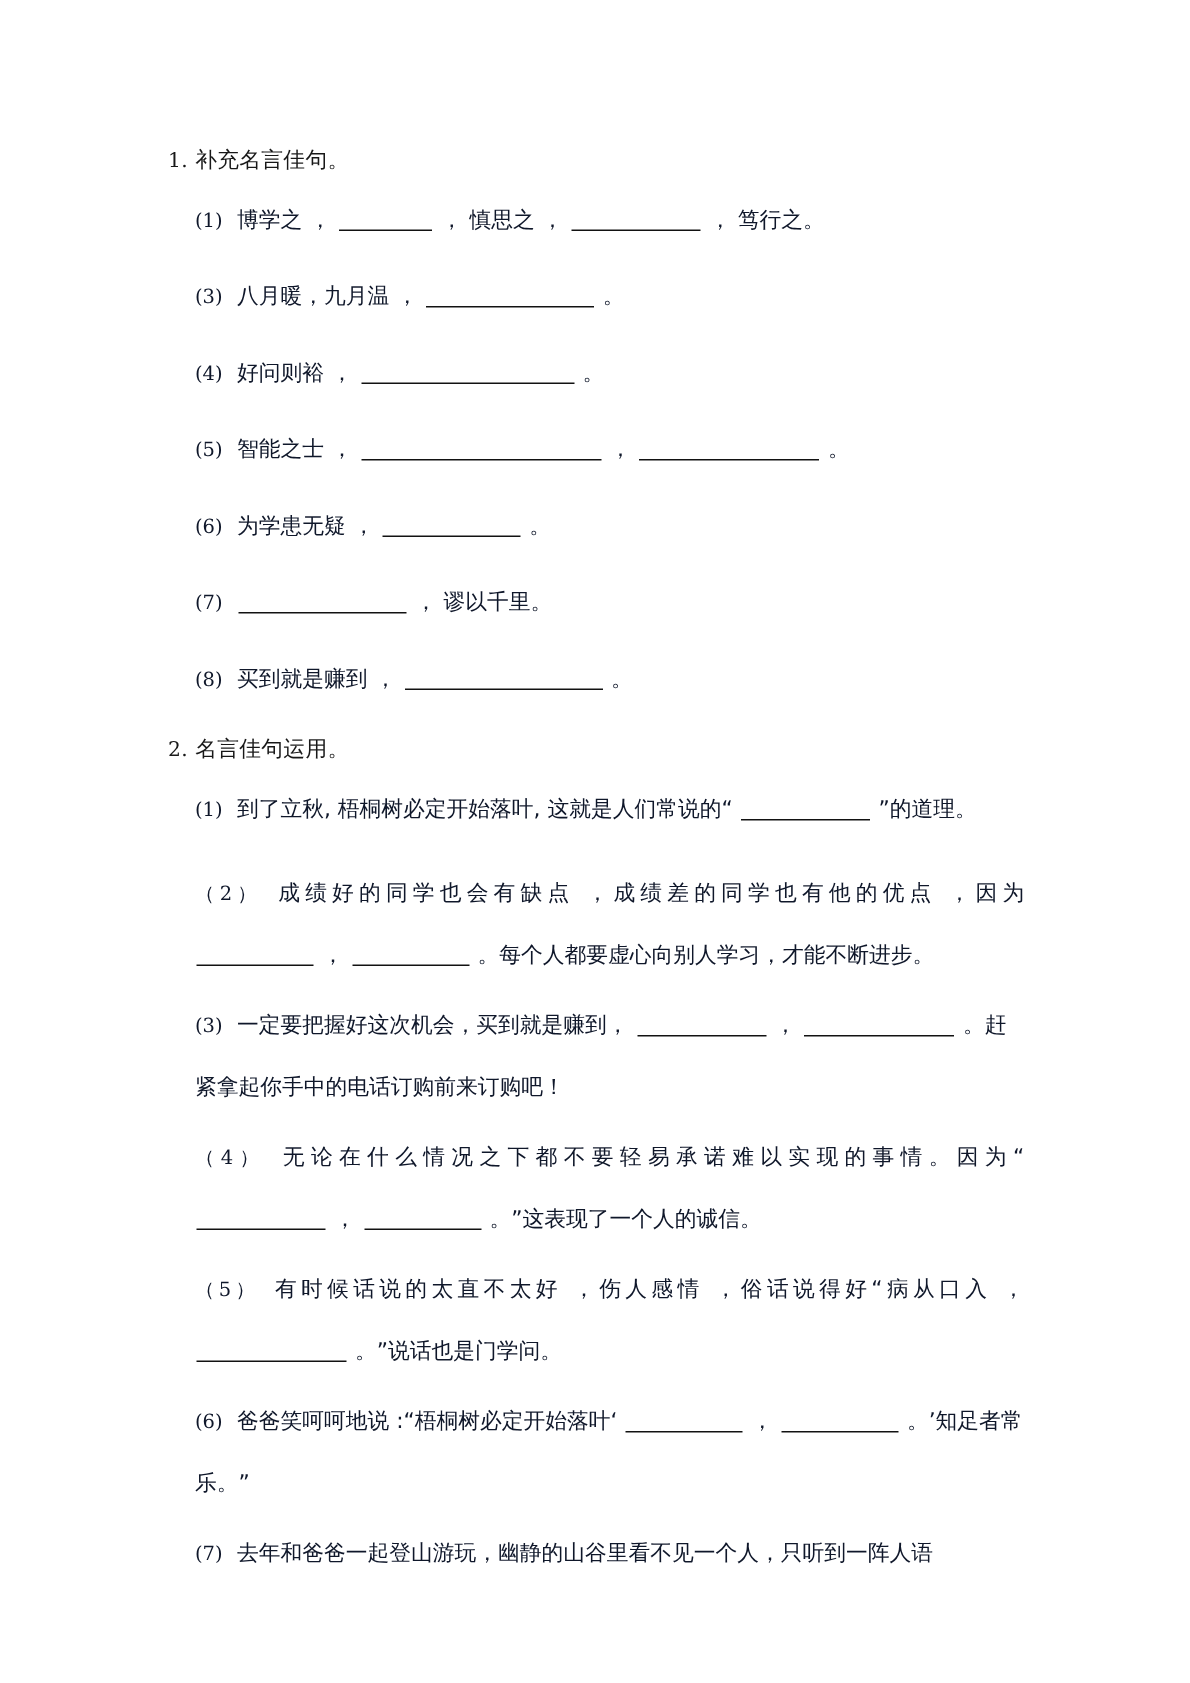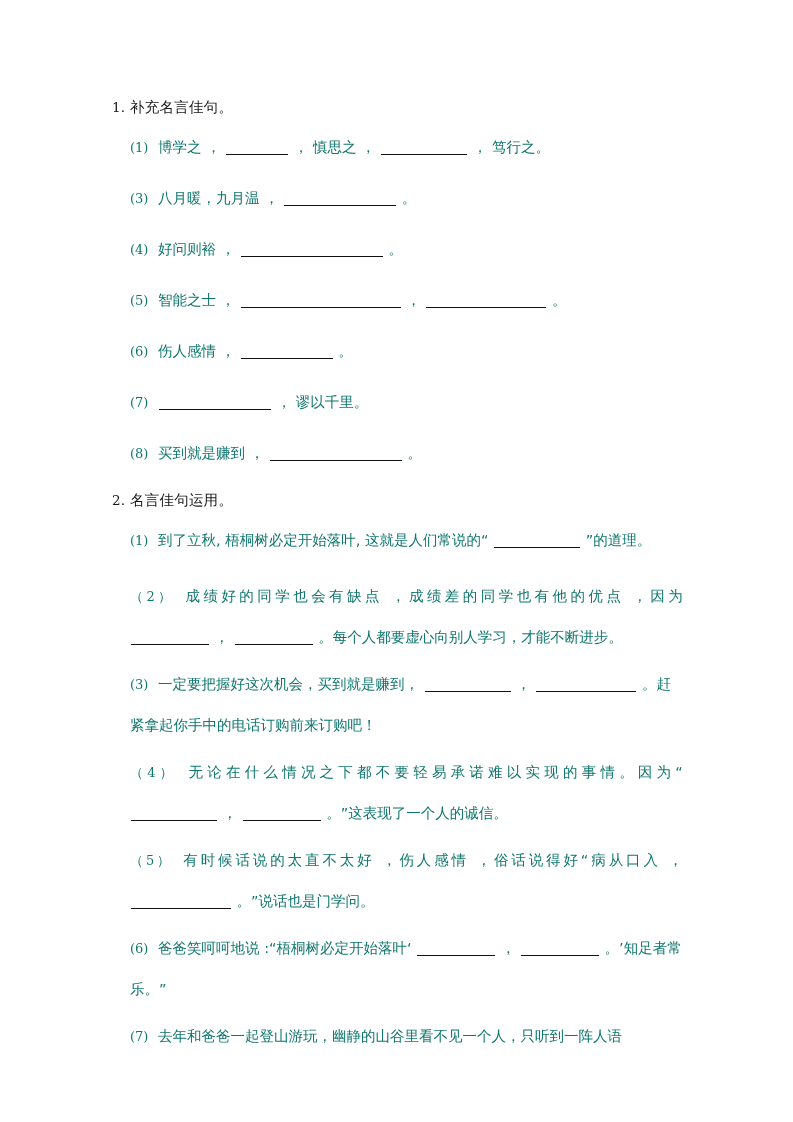--- a/index.html
+++ b/index.html
@@ -33,21 +33,21 @@
     letter-spacing: 0.2px;
     white-space: nowrap;
   }
   .sec-head .num {
     font-family: "DejaVu Serif", "Liberation Serif", serif;
     font-size: 13.5px;
   }
   
   .q {
     font-size: 14.5px;
-    color: #0f766e;
+    color: #0f172a;
     margin: 0 0 20px 0;
     padding-left: 18px;
     line-height: 30px;
   }
   .q .label {
     font-family: "DejaVu Serif", "Liberation Serif", serif;
     font-size: 13px;
     padding-right: 5px;
     white-space: nowrap;
   }
@@ -124,21 +124,21 @@
     <span class="label">(5)</span>
     <span>智能之士 ，</span>
     <span class="bl w160"></span>
     <span>，</span>
     <span class="bl w120"></span>
     <span>。</span>
   </div>
 
   <div class="q">
     <span class="label">(6)</span>
-    <span>伤人感情 ，</span>
+    <span>为学患无疑 ，</span>
     <span class="bl w92"></span>
     <span>。</span>
   </div>
 
   <div class="q">
     <span class="label">(7)</span>
     <span class="bl w112"></span>
     <span>， 谬以千里。</span>
   </div>
 

